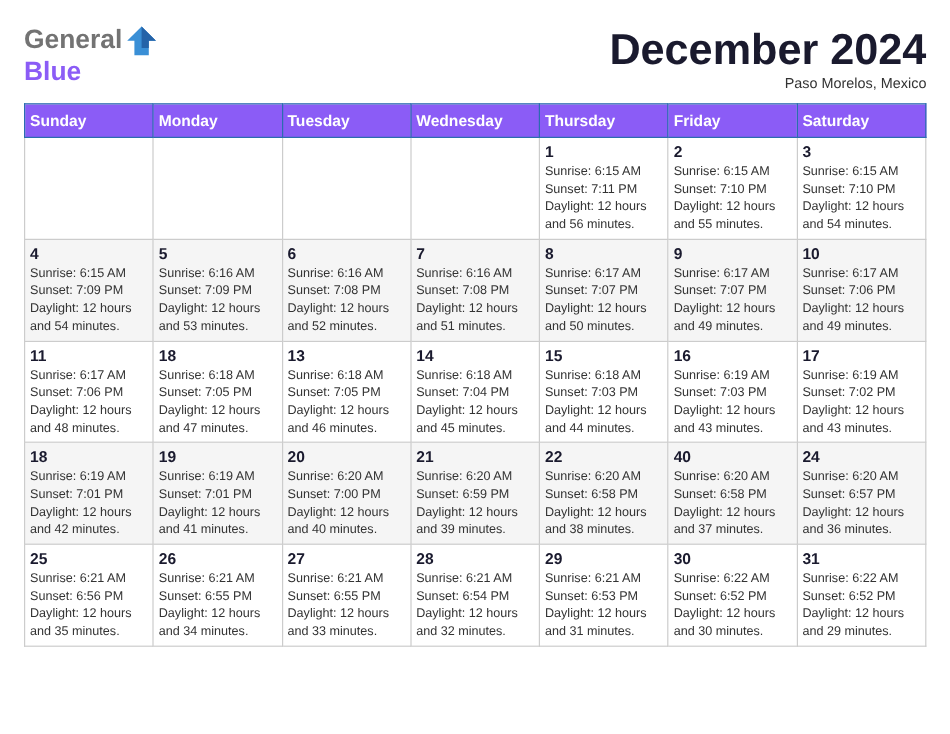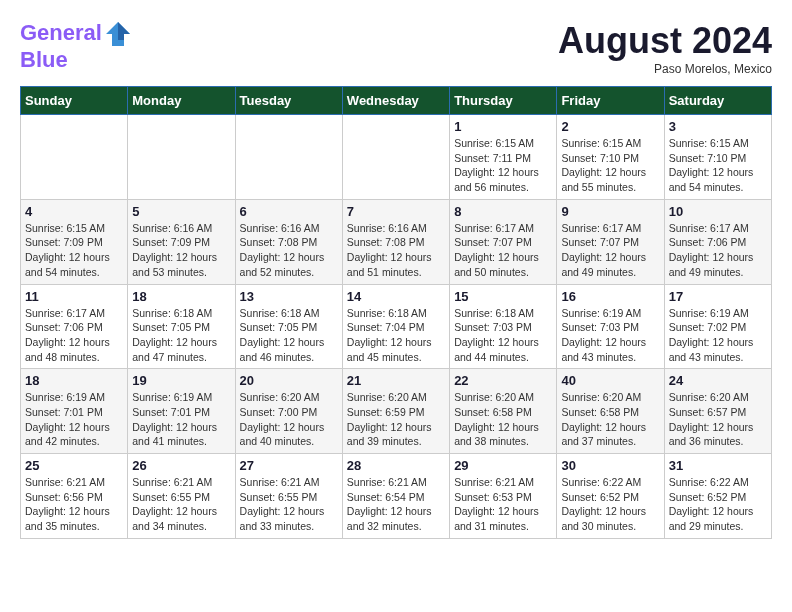--- a/index.html
+++ b/index.html
@@ -32,21 +32,21 @@
       font-size: 12px;
       font-weight: normal;
       color: #333;
     }
     .calendar {
       width: 100%;
       border-collapse: collapse;
       font-size: 11px;
     }
     .calendar th {
-      background: #14532d;
+      background: #8b5cf6;
       color: #fff;
       padding: 6px 4px;
       text-align: left;
       font-size: 13px;
       font-weight: bold;
       border: 1px solid #2b6cb0;
     }
     .calendar td {
       border: 1px solid #ccc;
       vertical-align: top;
@@ -74,31 +74,31 @@
     }
   </style>
 </head>
 <body>
 
 <div class="header">
   <div class="logo">
     <div>
       <div style="display:flex;align-items:center;">
         <div style="font-size:22px;font-weight:bold;color:#1a3a6b;line-height:1.1;">
-          <span style="color:#8b5cf6;margin-top:48px;">General</span><svg width="28" height="28" viewBox="0 0 28 28" style="vertical-align:middle;margin-left:2px;">
+          <span style="color:#737373;margin-top:48px;">General</span><svg width="28" height="28" viewBox="0 0 28 28" style="vertical-align:middle;margin-left:2px;">
               <polygon points="14,2 26,14 20,14 20,26 8,26 8,14 2,14" fill="#3a8fd6"></polygon>
               <polygon points="14,2 26,14 20,14 20,20 14,20" fill="#2563a8"></polygon>
             </svg>
         </div>
       </div>
       <div style="font-size:22px;font-weight:bold;color:#8b5cf6;line-height:1.1;">Blue</div>
     </div>
   </div>
   <div class="title-block">
-    <h1>August 2024</h1>
+    <h1>December 2024</h1>
     <h2>Paso Morelos, Mexico</h2>
   </div>
 </div>
 
 <table class="calendar">
   <thead>
     <tr>
       <th>Sunday</th>
       <th>Monday</th>
       <th>Tuesday</th>

